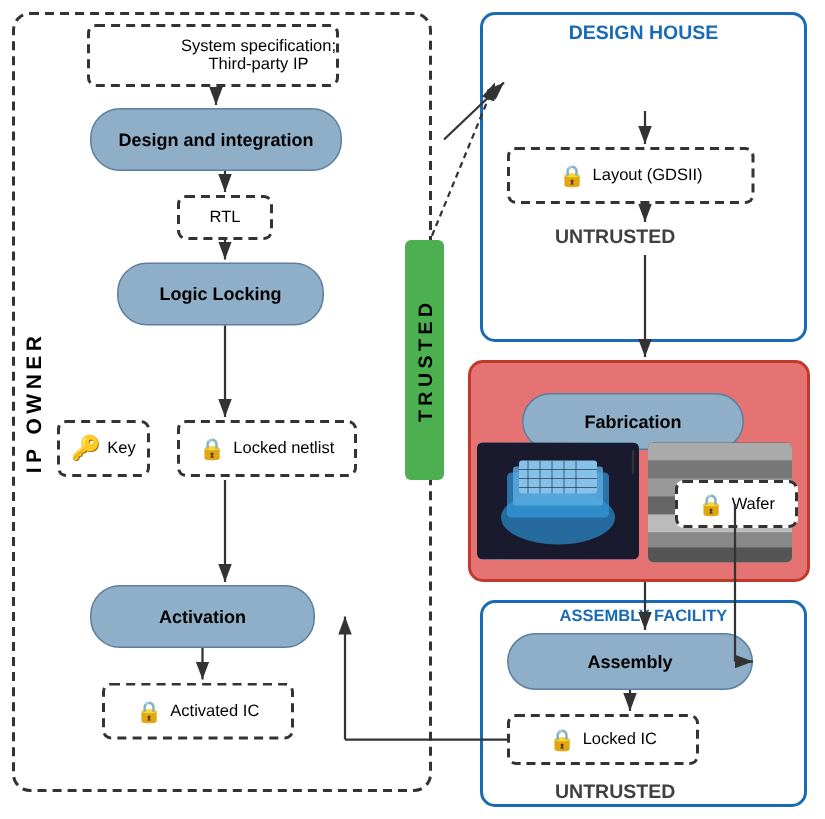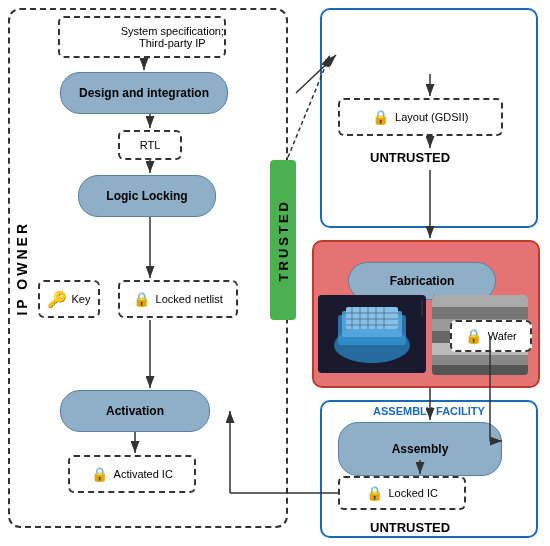--- a/index.html
+++ b/index.html
@@ -253,21 +253,21 @@
       top: 98px;
       width: 165px;
       height: 38px;
     }
 
     
     .untrusted-label {
       position: absolute;
       font-size: 13px;
       font-weight: bold;
-      color: #000000;
+      color: #404040;
     }
 
     .untrusted-1 {
       left: 370px;
       top: 150px;
     }
 
     .untrusted-2 {
       left: 370px;
       top: 520px;
@@ -290,21 +290,21 @@
       top: 302px;
       width: 90px;
       height: 34px;
     }
 
     
     .assembly-node {
       left: 338px;
       top: 422px;
       width: 164px;
-      height: 54px;
+      height: 38px;
     }
 
     
     .locked-ic {
       left: 338px;
       top: 476px;
       width: 128px;
       height: 34px;
     }
 
@@ -374,20 +374,21 @@
   <div class="ip-owner-label">
     <span class="ip-owner-text">IP
 OWNER</span>
   </div>
 
   <div class="trusted-label">
     <span class="trusted-text">TRUSTED</span>
   </div>
 
   <div class="design-house-box"></div>
+  <div class="design-house-title">DESIGN HOUSE</div>
 
   <div class="foundry-box"></div>
   <div class="foundry-title">FOUNDRY</div>
 
   <div class="assembly-box"></div>
   <div class="assembly-title">ASSEMBLY FACILITY</div>
 
   <div class="dashed-node sys-spec">
     <span style="font-size:11px; white-space:pre-line; text-align:center;">System specification;
 Third-party IP</span>

